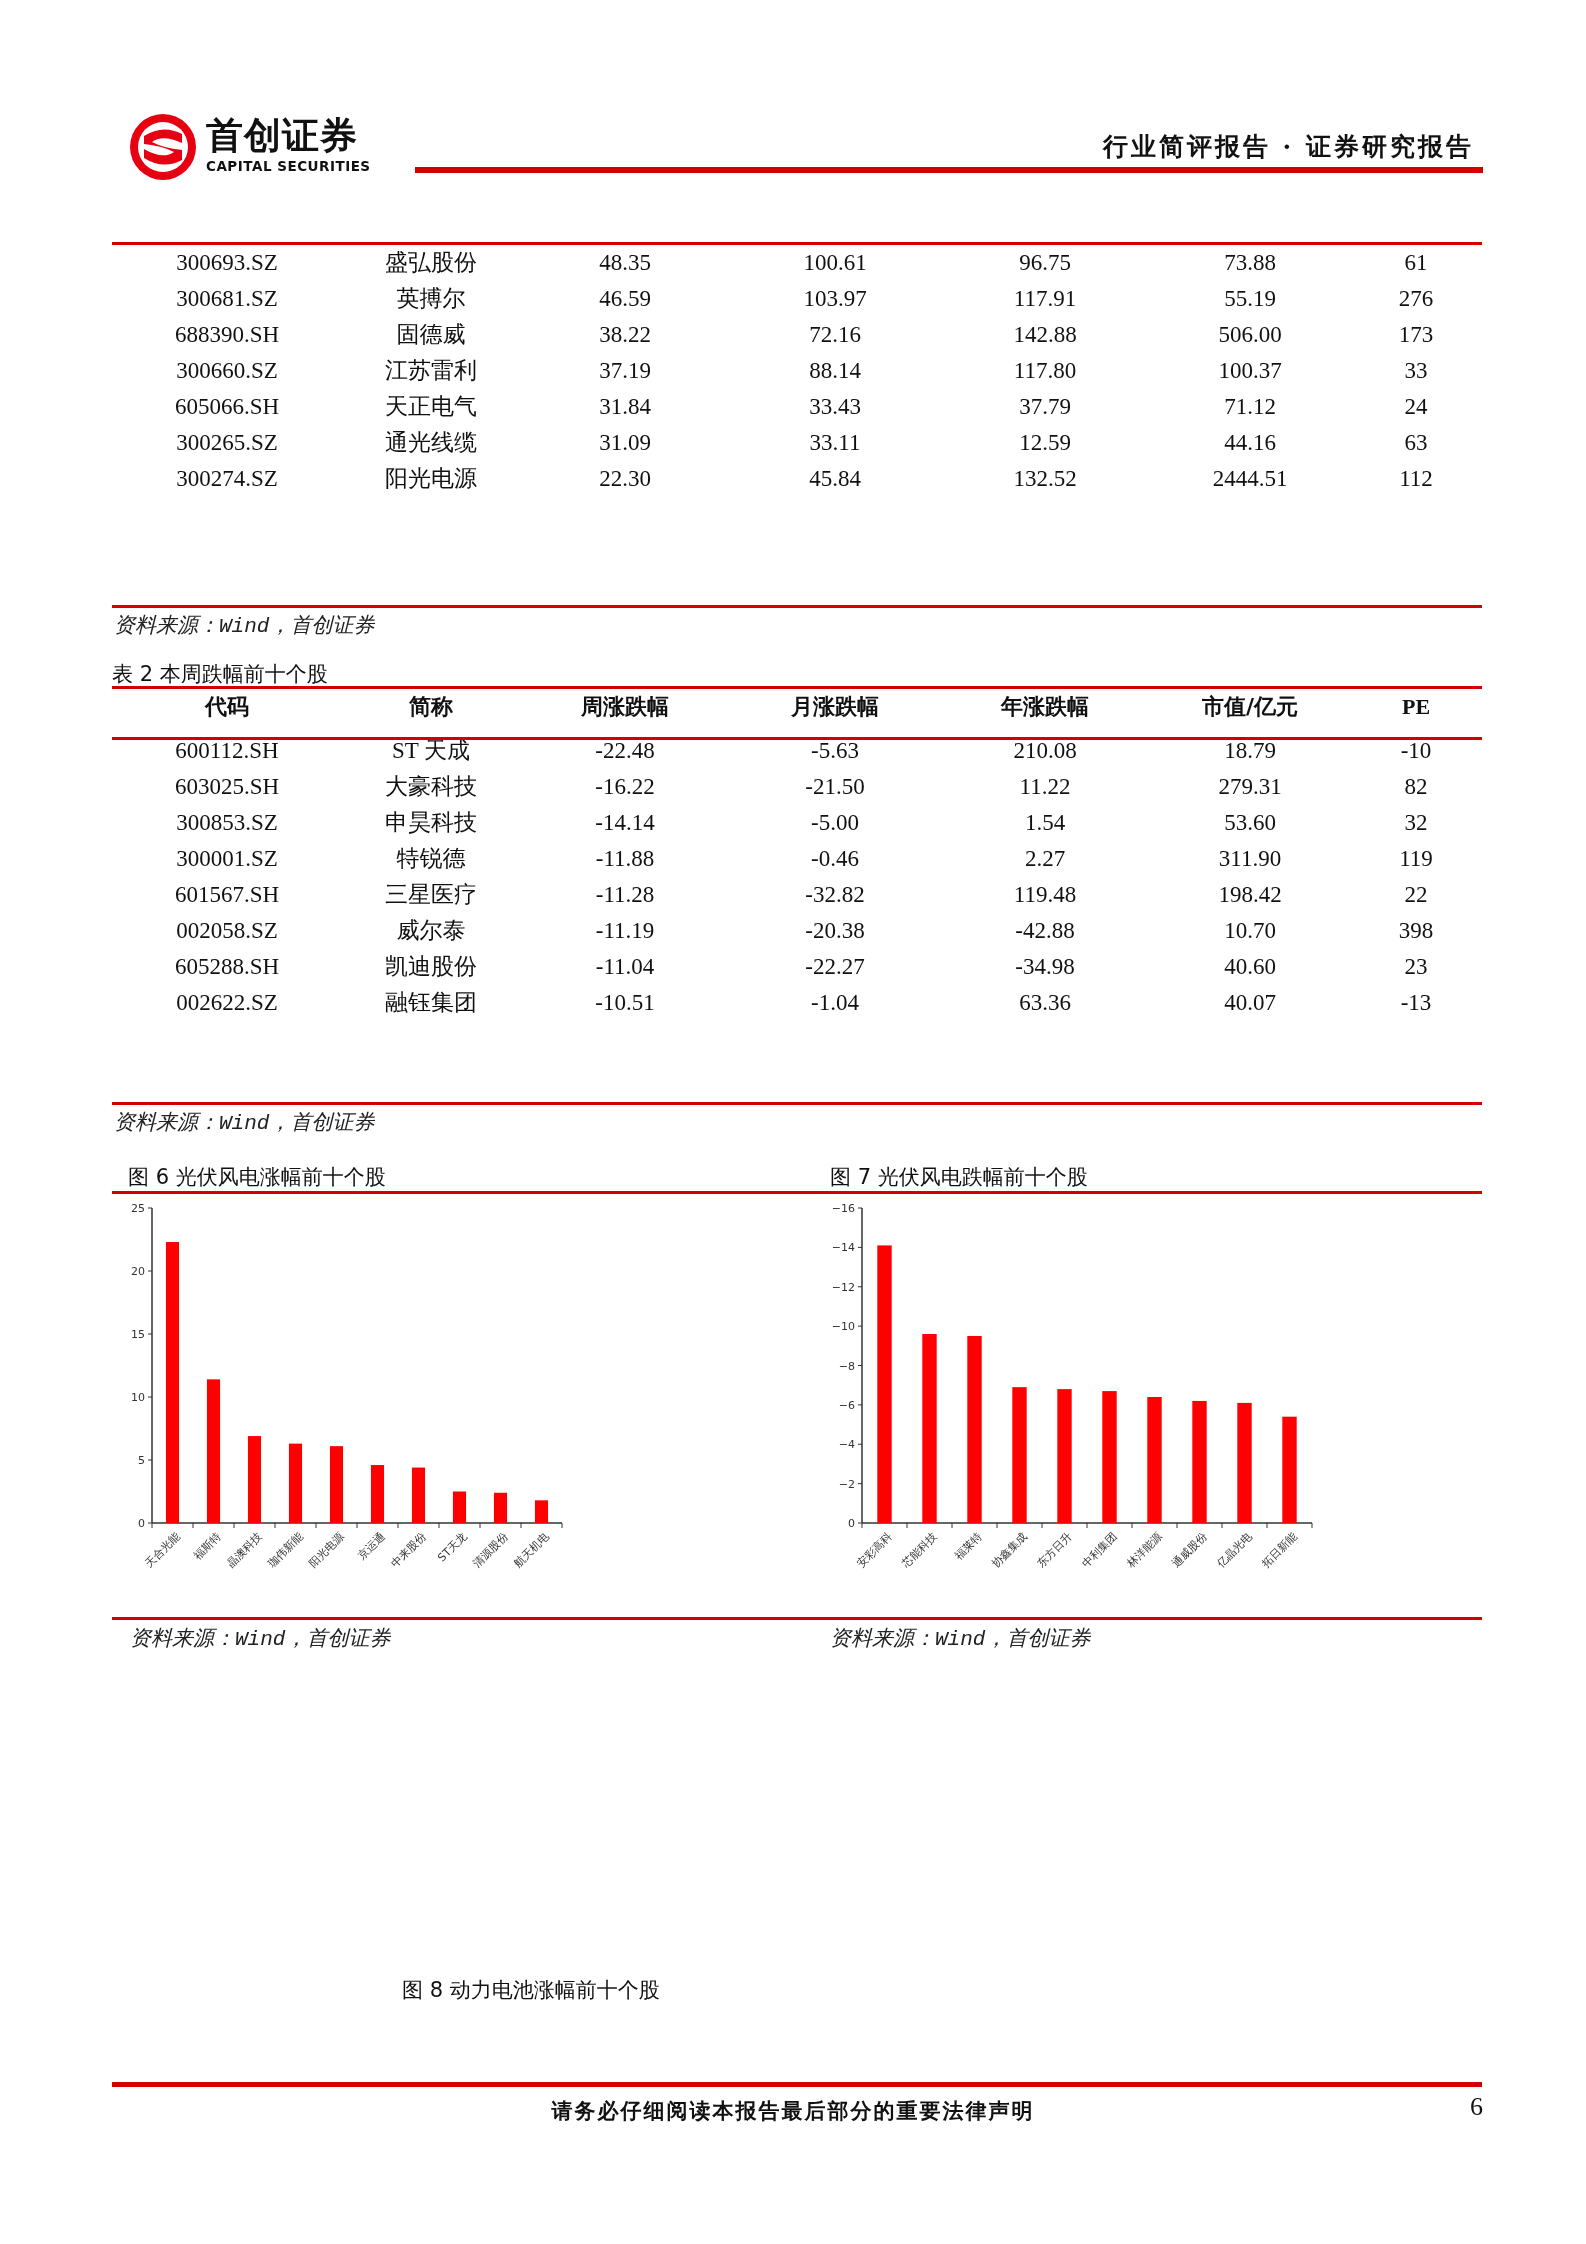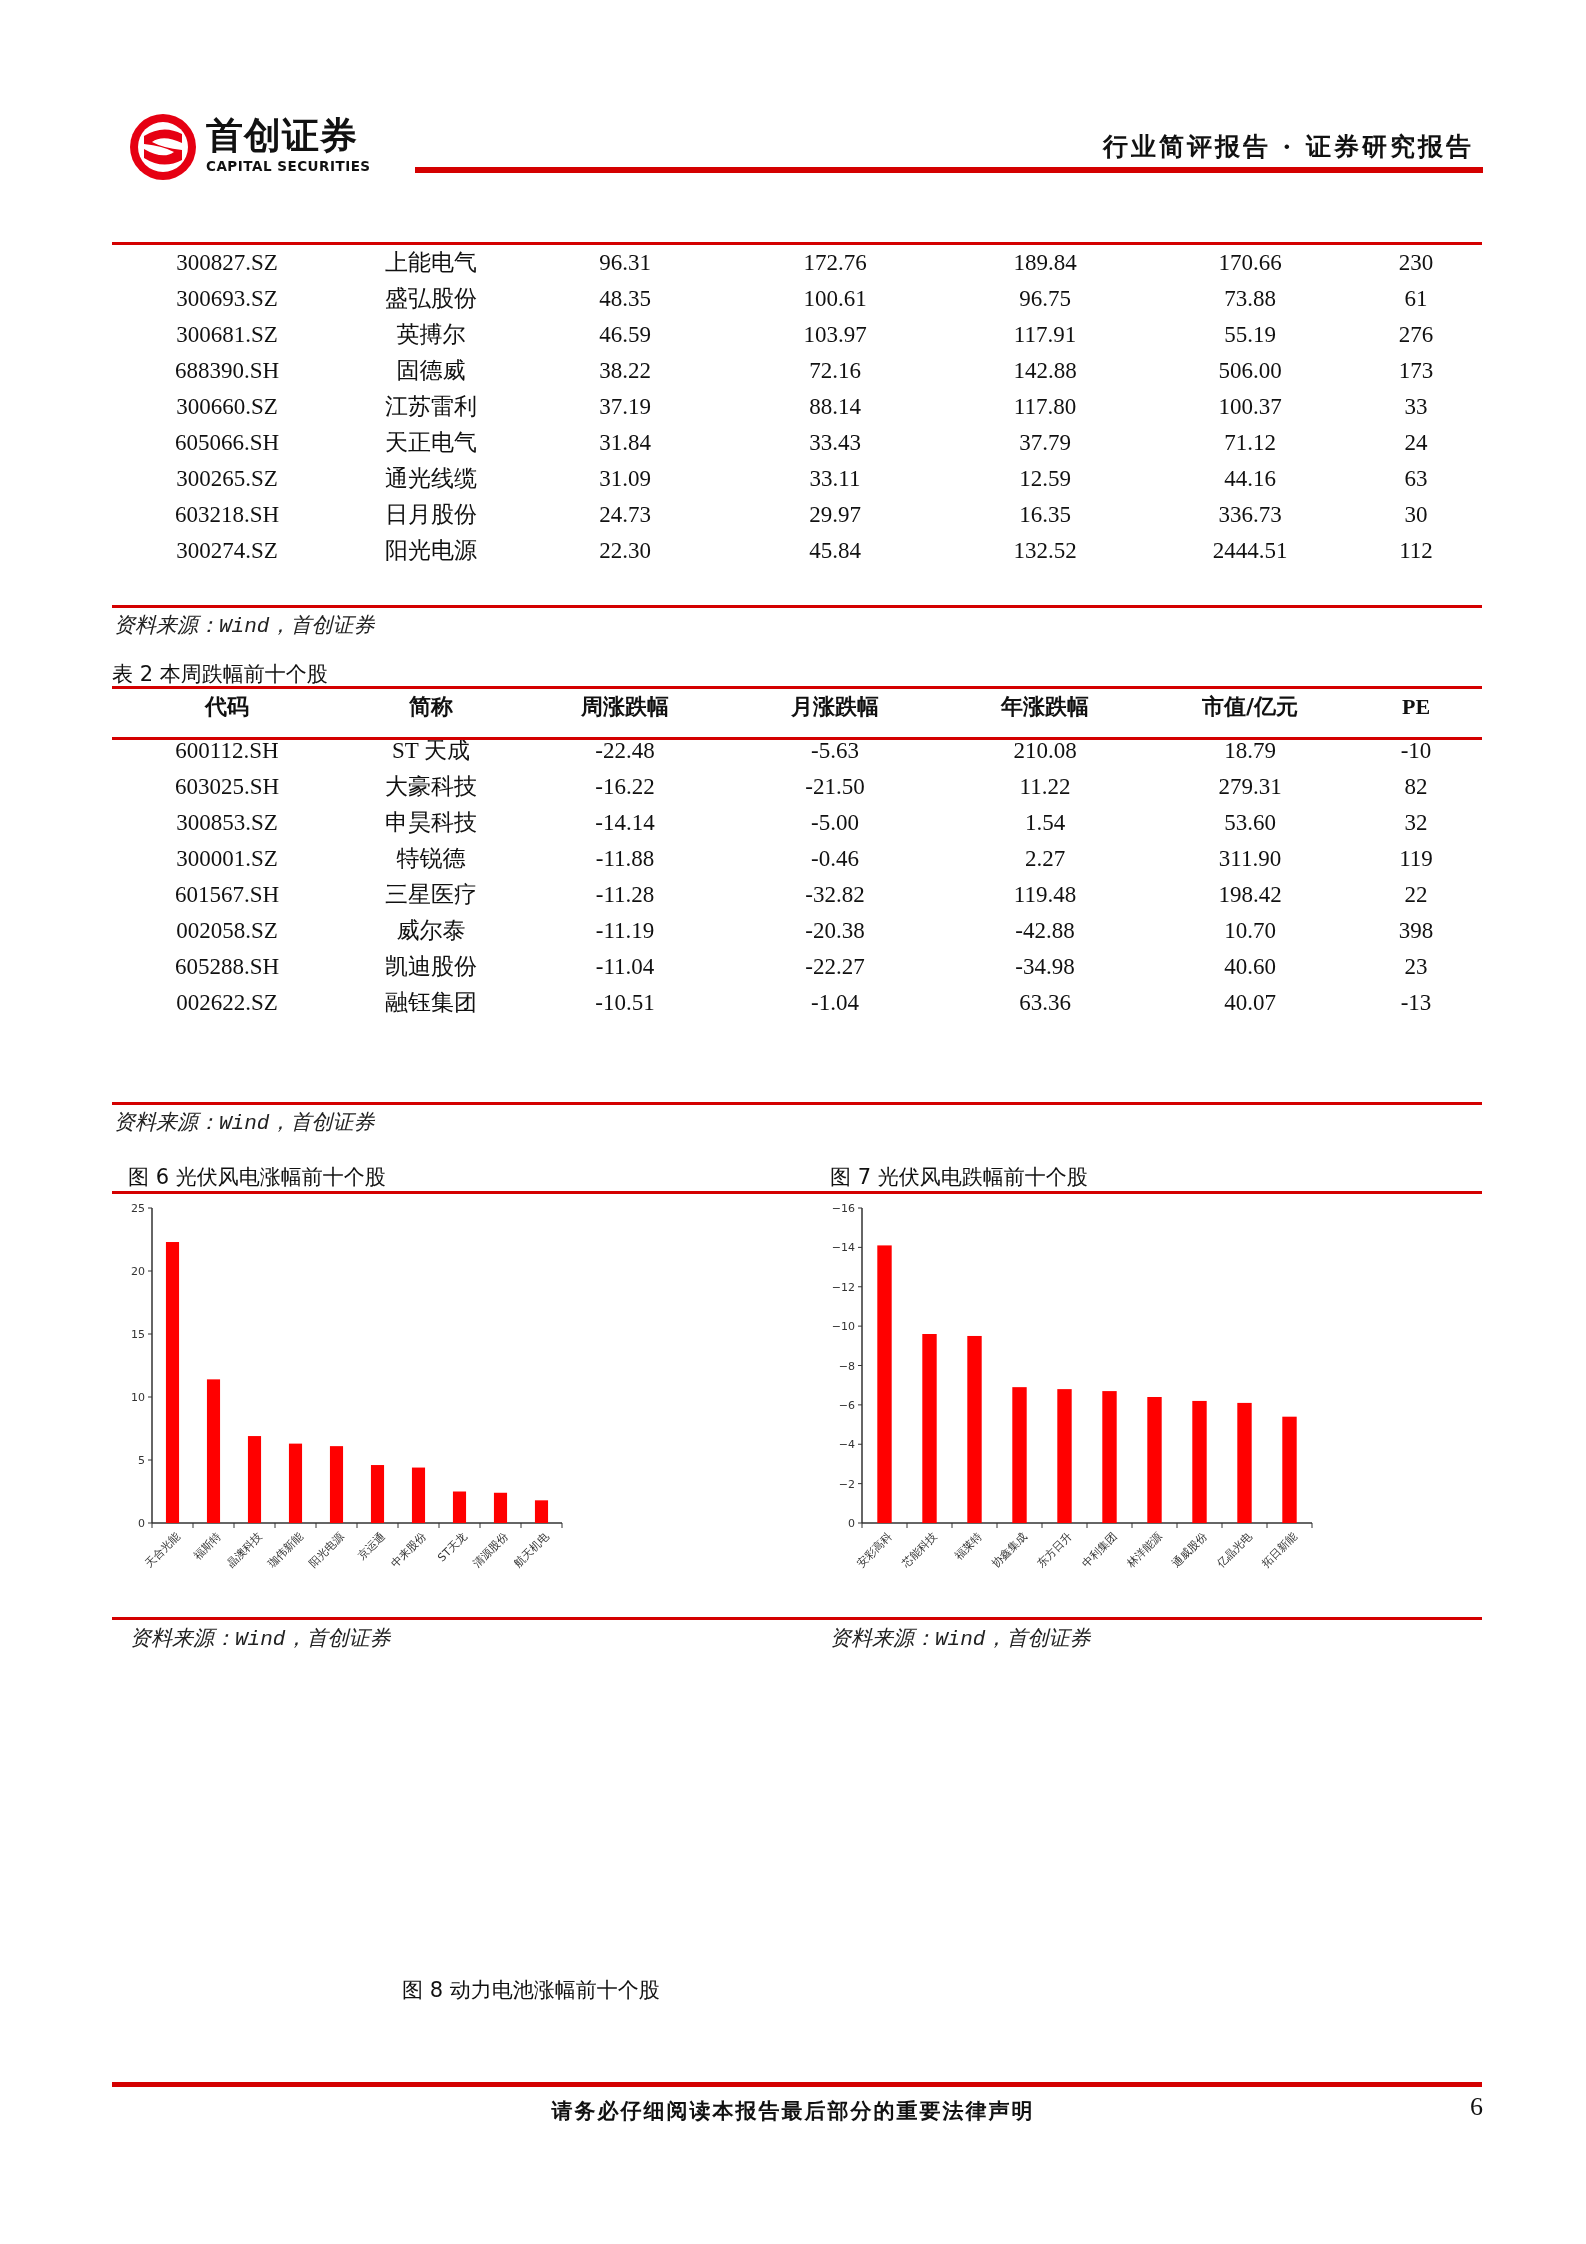--- a/index.html
+++ b/index.html
@@ -50,29 +50,20 @@
       <col style="width:230px">
       <col style="width:178px">
       <col style="width:210px">
       <col style="width:210px">
       <col style="width:210px">
       <col style="width:200px">
       <col style="width:132px">
     </colgroup>
   <tbody id="t1body">
       <tr>
-        <td style="height: 36px;">300827.SZ</td>
-        <td style="height: 36px;">上能电气</td>
-        <td style="height: 36px;">96.31</td>
-        <td style="height: 36px;">172.76</td>
-        <td style="height: 36px;">189.84</td>
-        <td style="height: 36px;">170.66</td>
-        <td style="height: 36px;">230</td>
-      </tr>
-      <tr>
         <td style="height: 36px;">300693.SZ</td>
         <td style="height: 36px;">盛弘股份</td>
         <td style="height: 36px;">48.35</td>
         <td style="height: 36px;">100.61</td>
         <td style="height: 36px;">96.75</td>
         <td style="height: 36px;">73.88</td>
         <td style="height: 36px;">61</td>
       </tr>
       <tr>
         <td style="height: 36px;">300681.SZ</td>
@@ -111,29 +102,20 @@
         <td style="height: 36px;">24</td>
       </tr>
       <tr>
         <td style="height: 36px;">300265.SZ</td>
         <td style="height: 36px;">通光线缆</td>
         <td style="height: 36px;">31.09</td>
         <td style="height: 36px;">33.11</td>
         <td style="height: 36px;">12.59</td>
         <td style="height: 36px;">44.16</td>
         <td style="height: 36px;">63</td>
-      </tr>
-      <tr>
-        <td style="height: 36px;">603218.SH</td>
-        <td style="height: 36px;">日月股份</td>
-        <td style="height: 36px;">24.73</td>
-        <td style="height: 36px;">29.97</td>
-        <td style="height: 36px;">16.35</td>
-        <td style="height: 36px;">336.73</td>
-        <td style="height: 36px;">30</td>
       </tr>
       <tr>
         <td style="height: 36px;">300274.SZ</td>
         <td style="height: 36px;">阳光电源</td>
         <td style="height: 36px;">22.30</td>
         <td style="height: 36px;">45.84</td>
         <td style="height: 36px;">132.52</td>
         <td style="height: 36px;">2444.51</td>
         <td style="height: 36px;">112</td>
       </tr>

